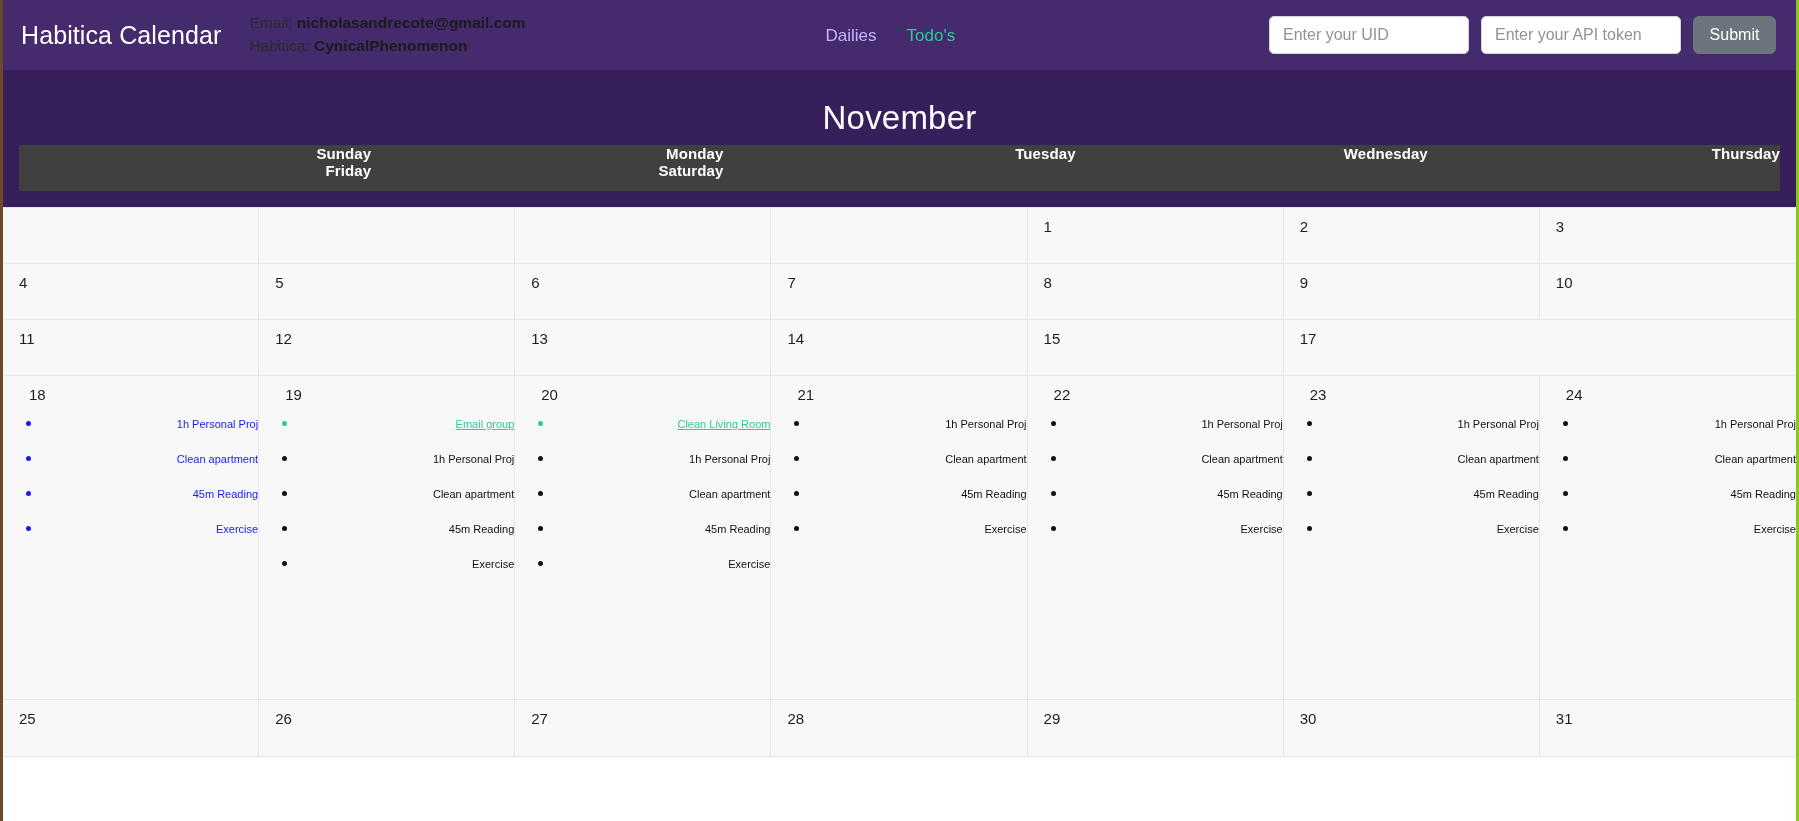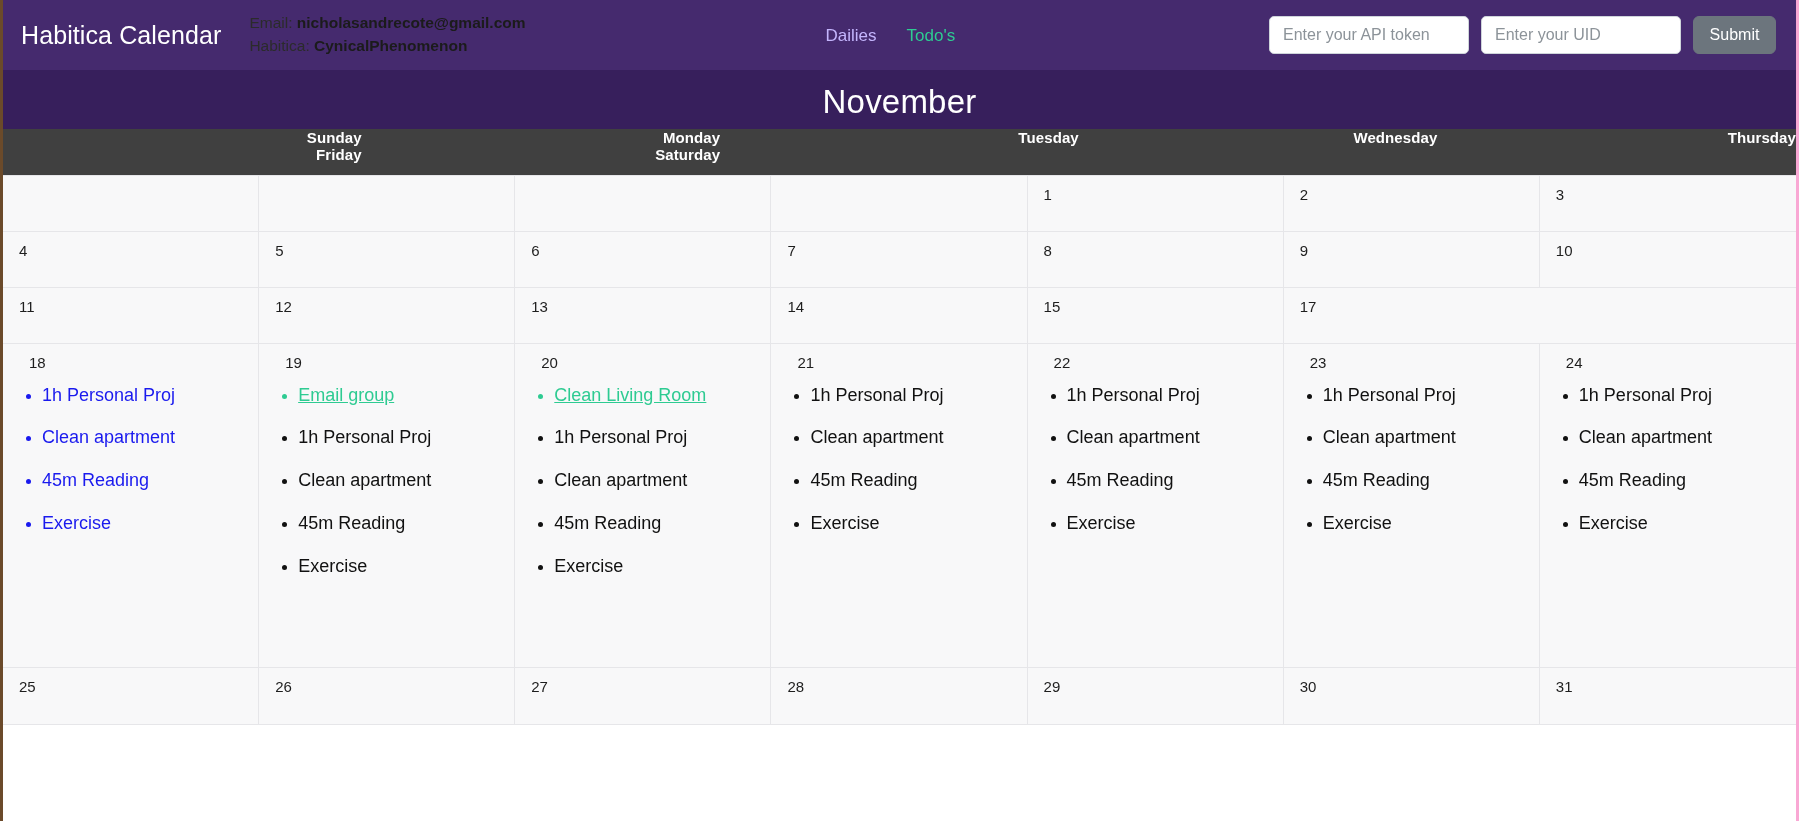--- a/index.html
+++ b/index.html
@@ -12,21 +12,21 @@
     font-family: "Liberation Sans", sans-serif;
   }
 
   
   #page {
     position: relative;
     width: 1799px;
     height: 821px;
     background: #ffffff;
     border-left: 3px solid #6b4a2a;
-    border-right: 3px solid #f9a8d4;
+    border-right: 3px solid #84cc16;
     overflow: hidden;
   }
 
   #viewport {
     position: relative;
     width: 1793px;
     height: 821px;
     overflow: hidden;
     background: #ffffff;
   }
@@ -110,21 +110,21 @@
     border-radius: 6px;
     font-size: 16px;
     font-family: "Liberation Sans", sans-serif;
     cursor: pointer;
     line-height: 1;
   }
 
   
   .cal-head {
     background: #371f5c;
-    padding: 0;
+    padding: 16px;
   }
   .month-title {
     text-align: center;
     color: #ffffff;
     font-size: 33px;
     font-weight: 400;
     padding: 13px 0 8px 0;
     letter-spacing: .2px;
   }
   .weekday-row {
@@ -178,24 +178,25 @@
   }
   .task-item {
     margin-bottom: 1px;
     line-height: 1.15;
   }
   .task-item.c-blue  { color: #1a1aee; }
   .task-item.c-green { color: #2ecb92; }
   .task-item.c-black { color: #111111; }
   .task-text {
     display: block;
-    font-size: 18px;
+    font-size: 11px;
     padding-top: 10px;
     padding-bottom: 12px;
     line-height: 1.1;
+    text-align: right;
   }
   .task-item.c-blue  .task-text { color: #1a1aee; }
   .task-item.c-green .task-text { color: #2ecb92; text-decoration: underline; }
   .task-item.c-black .task-text { color: #111111; }
 </style>
 </head>
 <body>
 
 <div id="page">
   <div id="viewport">
@@ -214,22 +215,22 @@
           <span class="acc-val">CynicalPhenomenon</span>
         </div>
       </div>
 
       <div class="nav-links">
         <a href="#" class="nav-link inactive">Dailies</a>
         <a href="#" class="nav-link active">Todo's</a>
       </div>
 
       <div class="nav-right">
+        <input class="nav-input" type="text" placeholder="Enter your UID" style="">
         <input class="nav-input" type="text" placeholder="Enter your API token" style="">
-        <input class="nav-input" type="text" placeholder="Enter your UID" style="">
         <button class="submit-btn">Submit</button>
       </div>
     </div>
 
     <div class="cal-head">
       <div class="month-title">November</div>
       <div class="weekday-row">
         <div class="weekday">Sunday</div>
         <div class="weekday">Monday</div>
         <div class="weekday">Tuesday</div>

